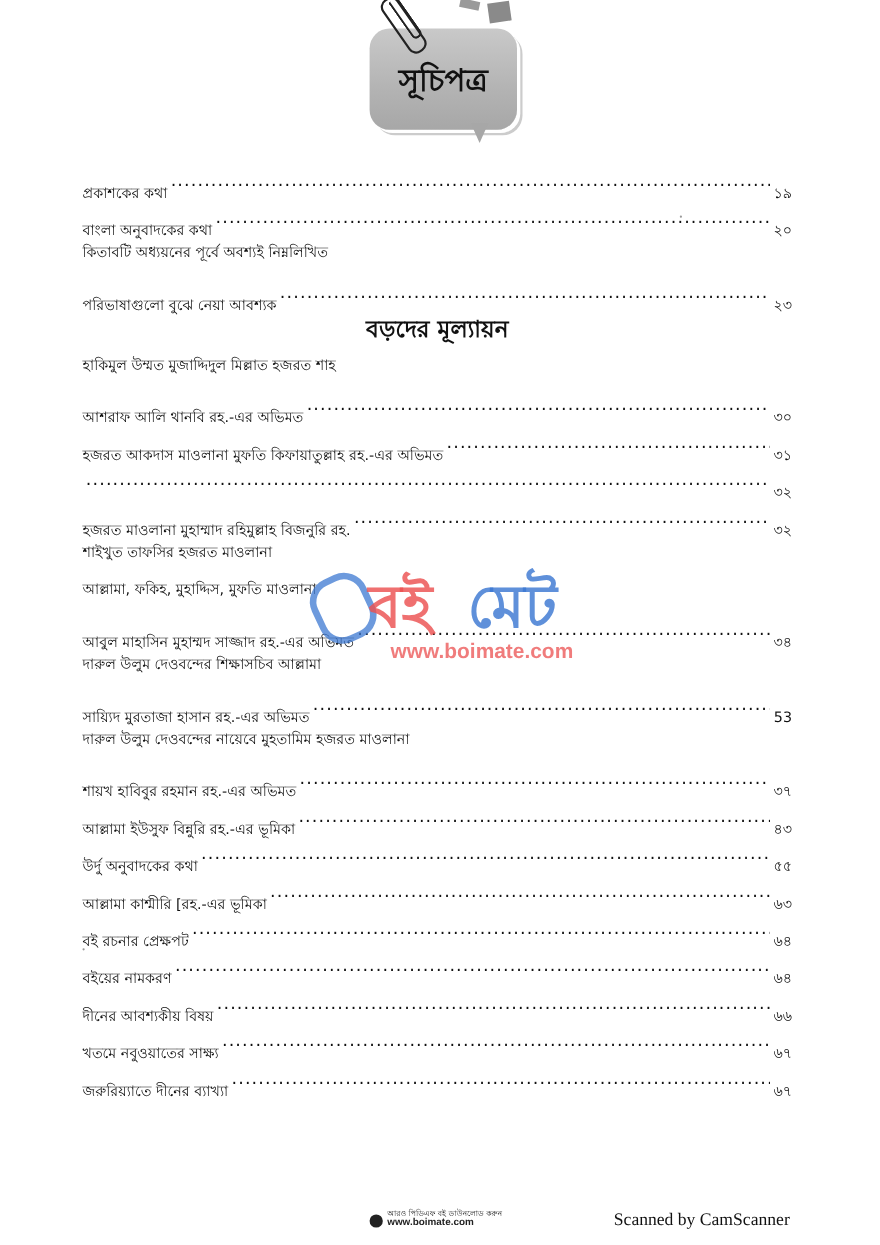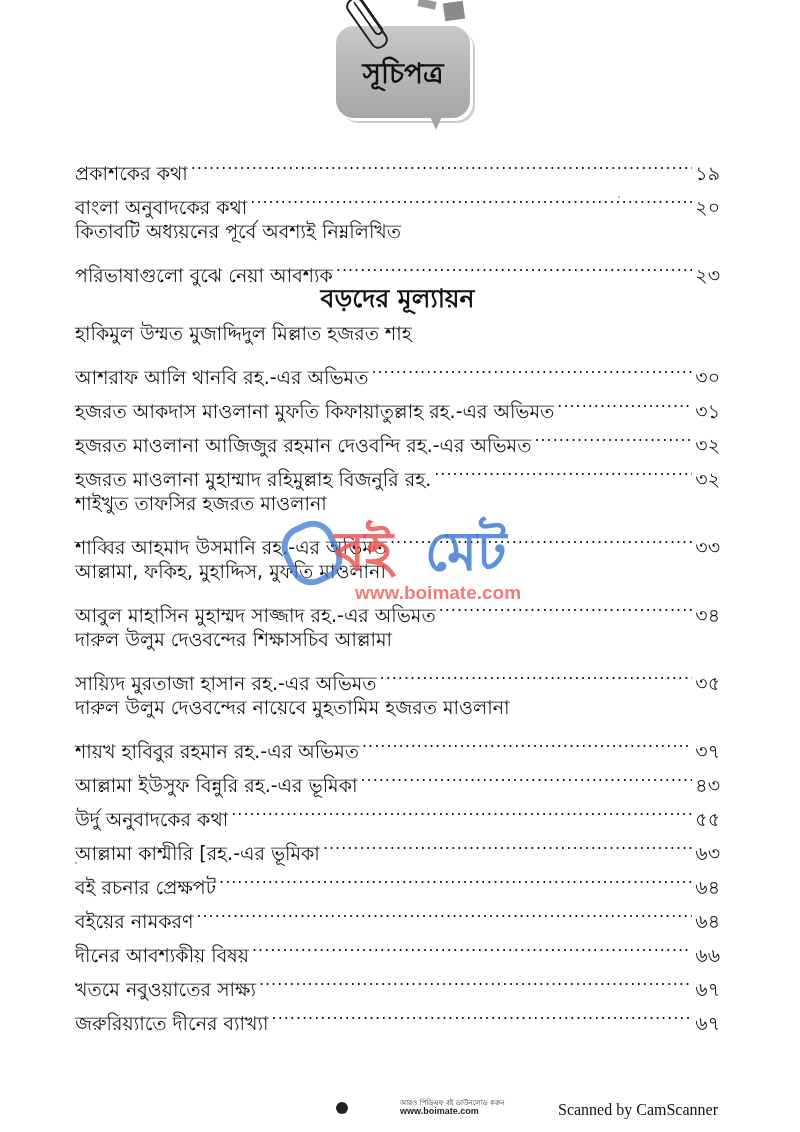--- a/index.html
+++ b/index.html
@@ -88,21 +88,21 @@
     .toc {
       position: absolute;
       left: 75px; top: 146px;
       width: 645px;
     }
     .toc-line {
       display: flex;
       align-items: baseline;
       height: 34px;
       line-height: 34px;
-      font-size: 19px;
+      font-size: 13px;
       white-space: nowrap;
     }
     .toc-line .label {
       flex: 0 0 auto;
     }
     .toc-line .dots {
       flex: 1 1 auto;
       overflow: hidden;
       margin: 0 3px;
       position: relative;
@@ -117,21 +117,21 @@
       font-size: 16px;
       white-space: nowrap;
     }
     .toc-line .page-num {
       flex: 0 0 auto;
       text-align: center;
     }
     .section-head {
       height: 34px;
       line-height: 34px;
-      font-size: 25px;
+      font-size: 21px;
       font-weight: bold;
       text-align: center;
     }
     
     .watermark {
       position: absolute;
       left: 285px; top: 512px;
       width: 230px; height: 100px;
       pointer-events: none;
       z-index: 5;
@@ -166,22 +166,21 @@
       font-size: 19px;
       font-weight: bold;
       color: rgba(235,80,80,0.75);
       font-family: "Liberation Sans", sans-serif;
     }
     
     .footer-promo {
       position: absolute;
       left: 336px; top: 1100px;
       display: flex;
-      align-items: center;
-      gap: 48px;
+      align-items: flex-end;
     }
     .footer-promo .circle {
       width: 12px; height: 12px;
       background: #222;
       border-radius: 50%;
       margin-right: 4px;
       color: #fff;
       font-size: 8px;
       text-align: center;
       line-height: 12px;
@@ -261,58 +260,52 @@
       <span class="label">আশরাফ আলি থানবি রহ.-এর অভিমত</span>
       <span class="dots"></span>
       <span class="page-num">৩০</span>
     </div>
     <div class="toc-line">
       <span class="label">হজরত আকদাস মাওলানা মুফতি কিফায়াতুল্লাহ রহ.-এর অভিমত</span>
       <span class="dots"></span>
       <span class="page-num">৩১</span>
     </div>
     <div class="toc-line">
-      <span class="label">হজরত মাওলানা আজিজুর রহমান দেওবন্দি রহ.-এর অভিমত</span>
       <span class="dots"></span>
       <span class="page-num">৩২</span>
     </div>
     <div class="toc-line">
       <span class="label">হজরত মাওলানা মুহাম্মাদ রহিমুল্লাহ বিজনুরি রহ.</span>
       <span class="dots"></span>
       <span class="page-num">৩২</span>
     </div>
     <div class="toc-line no-dots">
       <span class="label">শাইখুত তাফসির হজরত মাওলানা</span>
 
       <span class="page-num"></span>
     </div>
-    <div class="toc-line">
-      <span class="label">শাব্বির আহমাদ উসমানি রহ.-এর অভিমত</span>
-      <span class="dots"></span>
-      <span class="page-num">৩৩</span>
-    </div>
     <div class="toc-line no-dots">
       <span class="label">আল্লামা, ফকিহ, মুহাদ্দিস, মুফতি মাওলানা</span>
 
       <span class="page-num"></span>
     </div>
     <div class="toc-line">
       <span class="label">আবুল মাহাসিন মুহাম্মদ সাজ্জাদ রহ.-এর অভিমত</span>
       <span class="dots"></span>
       <span class="page-num">৩৪</span>
     </div>
     <div class="toc-line no-dots">
       <span class="label">দারুল উলুম দেওবন্দের শিক্ষাসচিব আল্লামা</span>
 
       <span class="page-num"></span>
     </div>
     <div class="toc-line">
       <span class="label">সায়্যিদ মুরতাজা হাসান রহ.-এর অভিমত</span>
       <span class="dots"></span>
-      <span class="page-num">৩৫</span>
+      <span class="page-num">53</span>
     </div>
     <div class="toc-line no-dots">
       <span class="label">দারুল উলুম দেওবন্দের নায়েবে মুহতামিম হজরত মাওলানা</span>
 
       <span class="page-num"></span>
     </div>
     <div class="toc-line">
       <span class="label">শায়খ হাবিবুর রহমান রহ.-এর অভিমত</span>
       <span class="dots"></span>
       <span class="page-num">৩৭</span>

